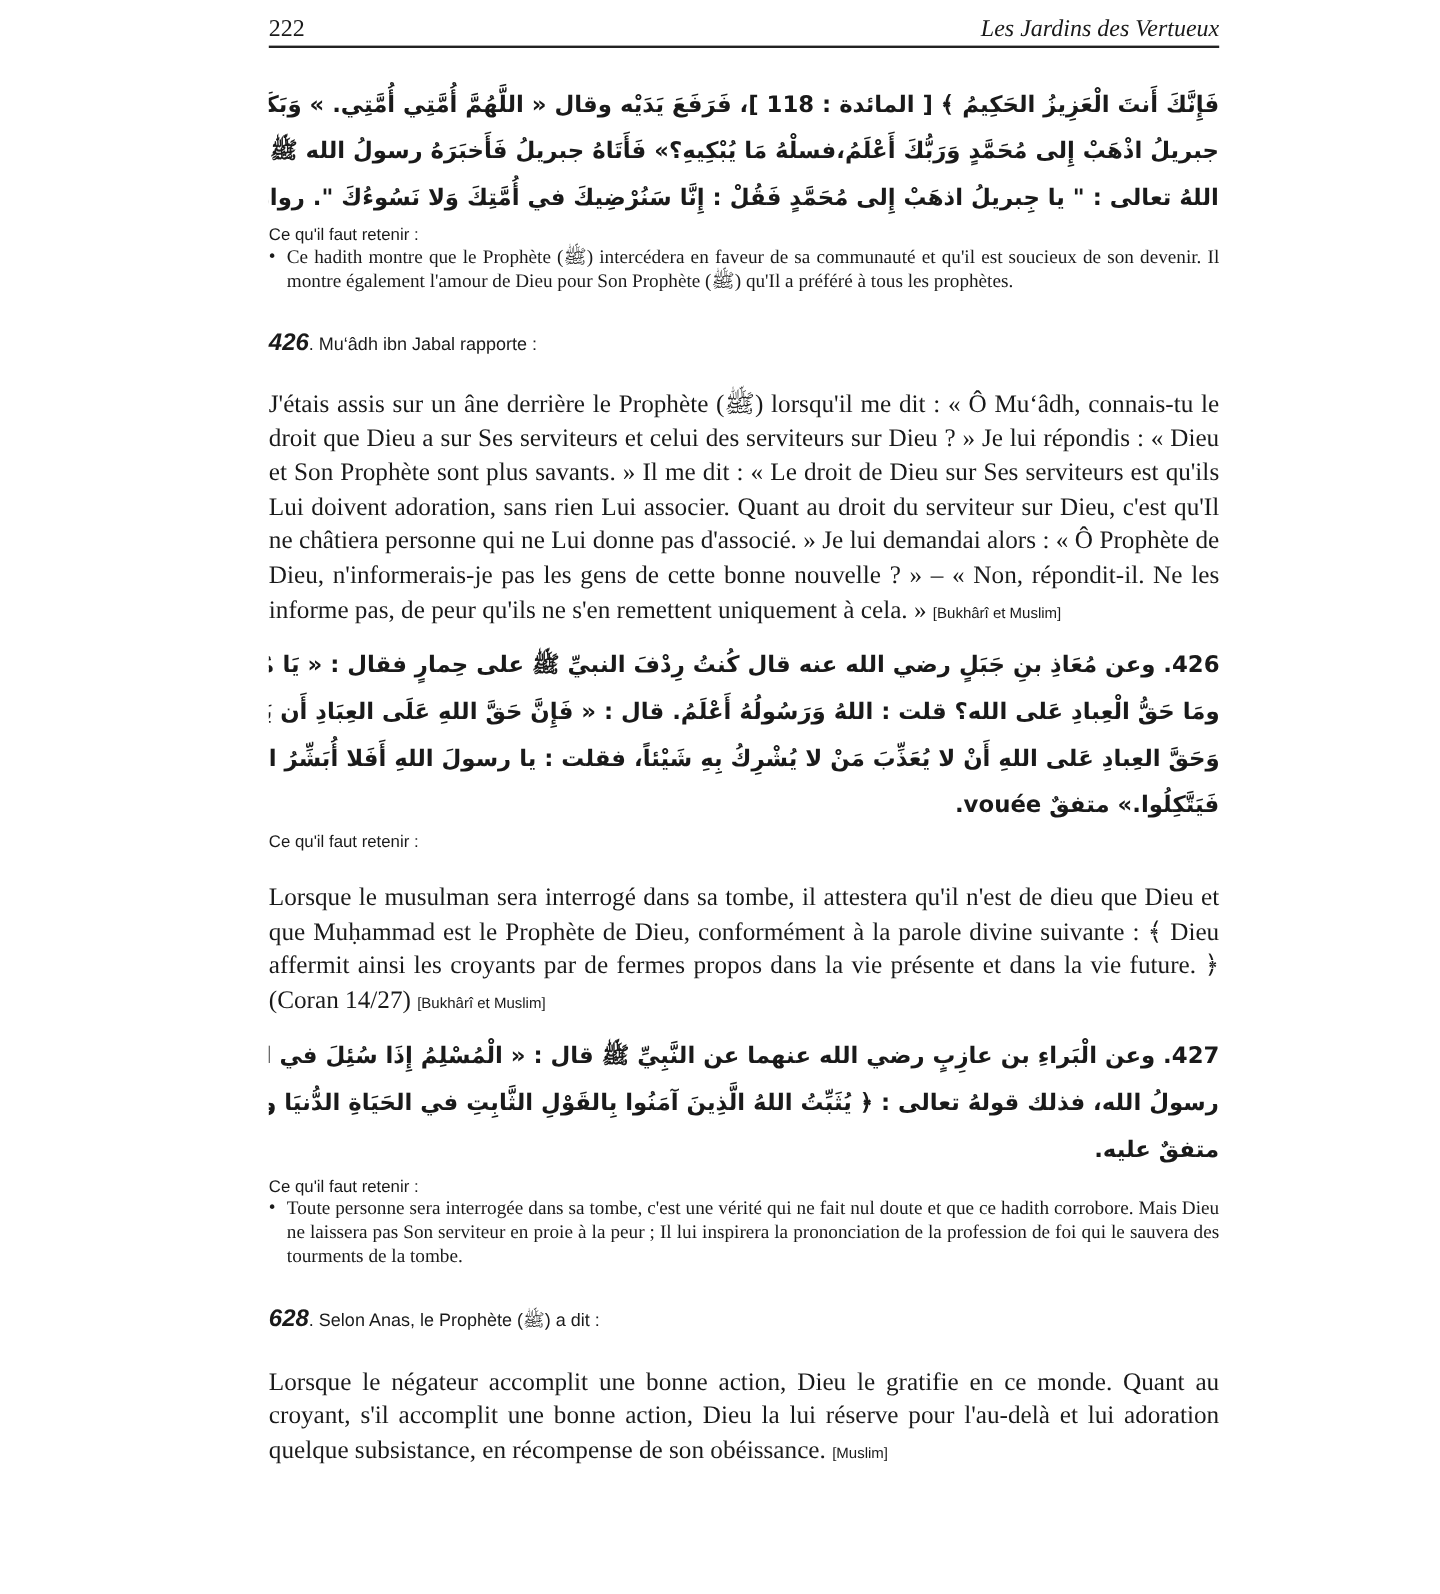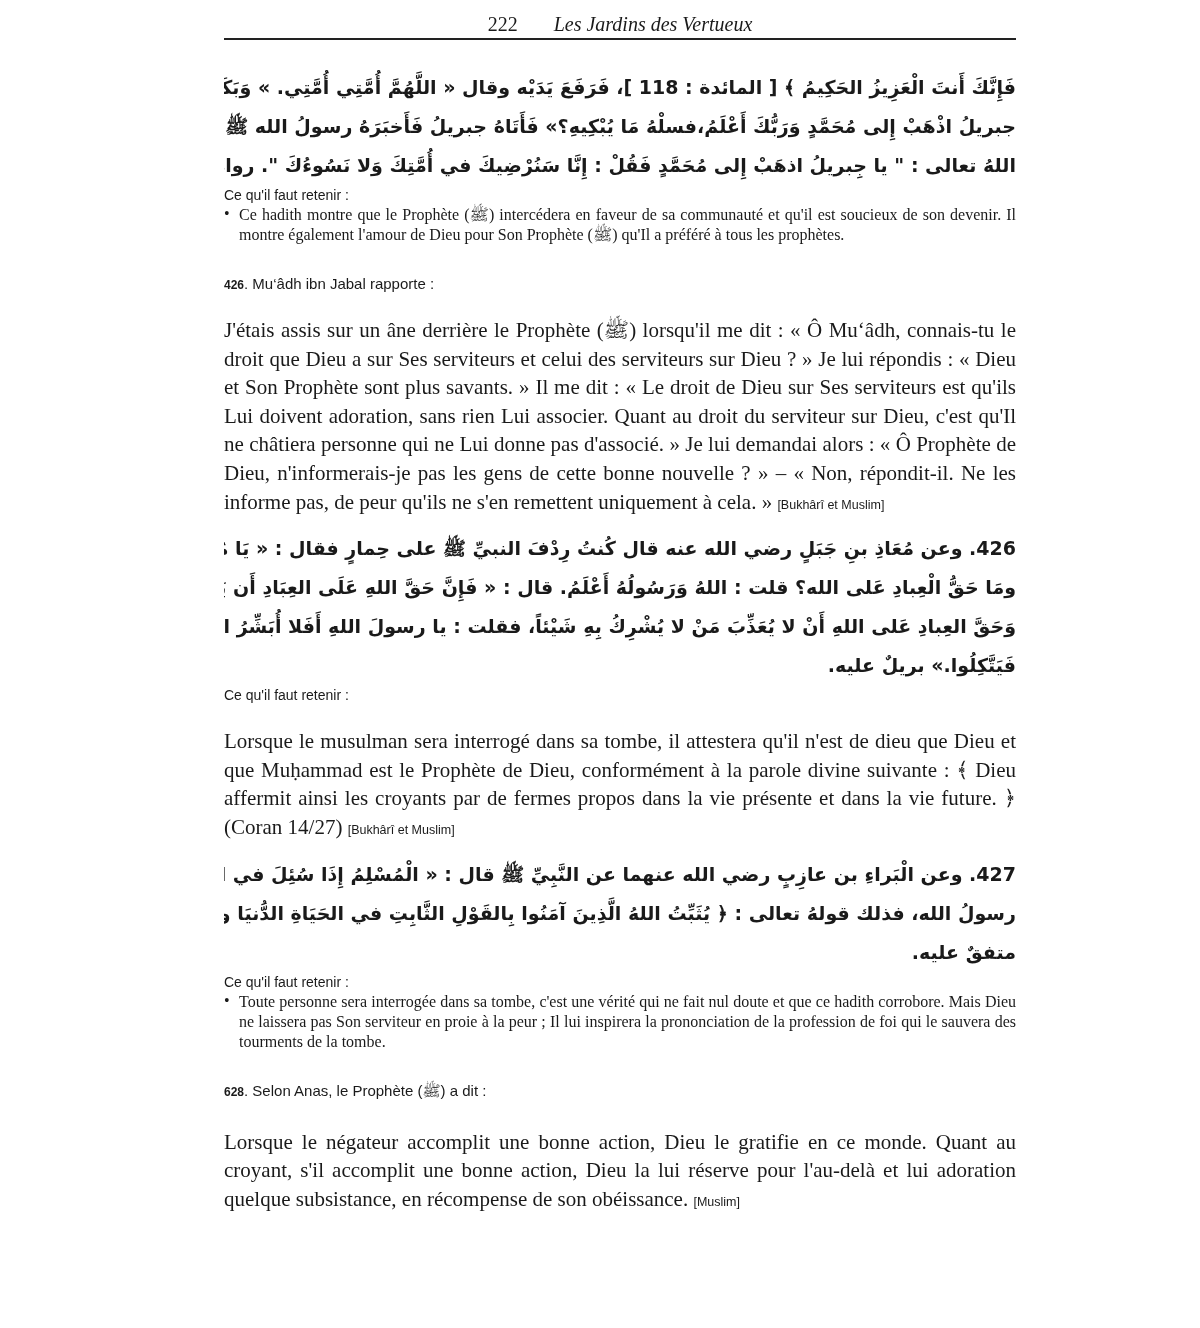--- a/index.html
+++ b/index.html
@@ -1,28 +1,28 @@
 <!DOCTYPE html>
 <html><head>
 <meta charset="utf-8">
 <style>
   html, body { margin: 0; padding: 0; background: #ffffff; }
   body { width: 1200px; height: 1328px; position: relative; overflow: hidden; color: #1a1a1a; }
   .page { position: absolute; left: 224px; top: 0; width: 792px; }
-  .running-head { display: flex; justify-content: center; align-items: flex-end; height: 32px; padding-top: 4px; font-family: "Liberation Serif", serif; font-size: 20px; }
+  .running-head { display: flex; justify-content: space-between; align-items: flex-end; height: 32px; padding-top: 4px; font-family: "Liberation Serif", serif; font-size: 20px; }
   .running-head .title { font-style: italic; margin-left: 36px; }
   .head-rule { height: 2px; background: #222; margin-top: 2px; }
   .arabic { direction: rtl; text-align: justify; text-align-last: right; font-family: "DejaVu Sans", sans-serif; font-weight: bold; font-size: 19px; line-height: 39px; }
   .arabic .line { display: block; white-space: nowrap; overflow: hidden; }
   .retain-title { font-family: "Liberation Sans", sans-serif; font-size: 14px; margin-top: 2px; }
   .retain-list { margin: 2px 0 0 0; padding: 0; list-style: none; font-family: "Liberation Serif", serif; font-size: 16px; line-height: 20px; }
   .retain-list li { position: relative; padding-left: 15px; text-align: justify; }
   .retain-list li::before { content: "\2022"; position: absolute; left: 0; top: -1px; font-size: 16px; }
   .hadith-head { font-family: "Liberation Sans", sans-serif; font-size: 15px; margin-top: 30px; }
-  .hadith-head .num { font-weight: bold; font-size: 12px; }
+  .hadith-head .num { font-weight: bold; font-size: 20px; font-style: italic; }
   .fr-body { font-family: "Liberation Serif", serif; font-size: 21px; line-height: 28.6px; text-align: justify; margin-top: 24px; }
   .fr-body .src { font-family: "Liberation Sans", sans-serif; font-size: 12.5px; }
 </style>
 </head>
 <body>
 
 <div class="page">
 
   <div class="running-head">
     <span>222</span>
@@ -45,21 +45,21 @@
     <span class="num">426</span><span>. Mu‘âdh ibn Jabal rapporte :</span>
   </div>
   <div class="fr-body">
     <span>J'étais assis sur un âne derrière le Prophète (ﷺ) lorsqu'il me dit : « Ô Mu‘âdh, connais-tu le droit que Dieu a sur Ses serviteurs et celui des serviteurs sur Dieu ? » Je lui répondis : « Dieu et Son Prophète sont plus savants. » Il me dit : « Le droit de Dieu sur Ses serviteurs est qu'ils Lui doivent adoration, sans rien Lui associer. Quant au droit du serviteur sur Dieu, c'est qu'Il ne châtiera personne qui ne Lui donne pas d'associé. » Je lui demandai alors : « Ô Prophète de Dieu, n'informerais-je pas les gens de cette bonne nouvelle ? » – « Non, répondit-il. Ne les informe pas, de peur qu'ils ne s'en remettent uniquement à cela. »</span>
     <span class="src">[Bukhârî et Muslim]</span>
   </div>
   <div class="arabic" style="margin-top:10px;">
     <span class="line">426. وعن مُعَاذِ بنِ جَبَلٍ رضي الله عنه قال كُنتُ رِدْفَ النبيِّ ﷺ على حِمارٍ فقال : « يَا مُعَاذُ هَل تَدري مَا حَقُّ الله عَلى عِبَادِهِ،</span>
     <span class="line">ومَا حَقُّ الْعِبادِ عَلى الله؟ قلت : اللهُ وَرَسُولُهُ أَعْلَمُ. قال : « فَإِنَّ حَقَّ اللهِ عَلَى العِبَادِ أَن يَعْبُدُوه، وَلا يُشْرِكُوا بِهِ شَيْئاً،</span>
     <span class="line">وَحَقَّ العِبادِ عَلى اللهِ أَنْ لا يُعَذِّبَ مَنْ لا يُشْرِكُ بِهِ شَيْئاً، فقلت : يا رسولَ اللهِ أَفَلا أُبَشِّرُ النَّاسَ؟ قال : « لا تُبَشِّرْهُم</span>
-    <span class="line">فَيَتَّكِلُوا.» بريلٌ عليه.</span>
+    <span class="line">فَيَتَّكِلُوا.» متفقٌ vouée.</span>
   </div>
   <div class="retain-title">Ce qu'il faut retenir :</div>
 
   <div class="fr-body">
     <span>Lorsque le musulman sera interrogé dans sa tombe, il attestera qu'il n'est de dieu que Dieu et que Muḥammad est le Prophète de Dieu, conformément à la parole divine suivante : ﴾ Dieu affermit ainsi les croyants par de fermes propos dans la vie présente et dans la vie future. ﴿ (Coran 14/27)</span>
     <span class="src">[Bukhârî et Muslim]</span>
   </div>
   <div class="arabic" style="margin-top:10px;">
     <span class="line">427. وعن الْبَراءِ بن عازِبٍ رضي الله عنهما عن النَّبِيِّ ﷺ قال : « الْمُسْلِمُ إِذَا سُئِلَ في القَبرِ يَشهَدُ أَن لا إِلَهَ إِلاَّ الله، وأَنَّ مُحَمَّداً</span>
     <span class="line">رسولُ الله، فذلك قولهُ تعالى : ﴿ يُثَبِّتُ اللهُ الَّذِينَ آمَنُوا بِالقَوْلِ الثَّابِتِ في الحَيَاةِ الدُّنيَا وفي الآخِرَةِ ﴾ [ إبراهيم :27]</span>

